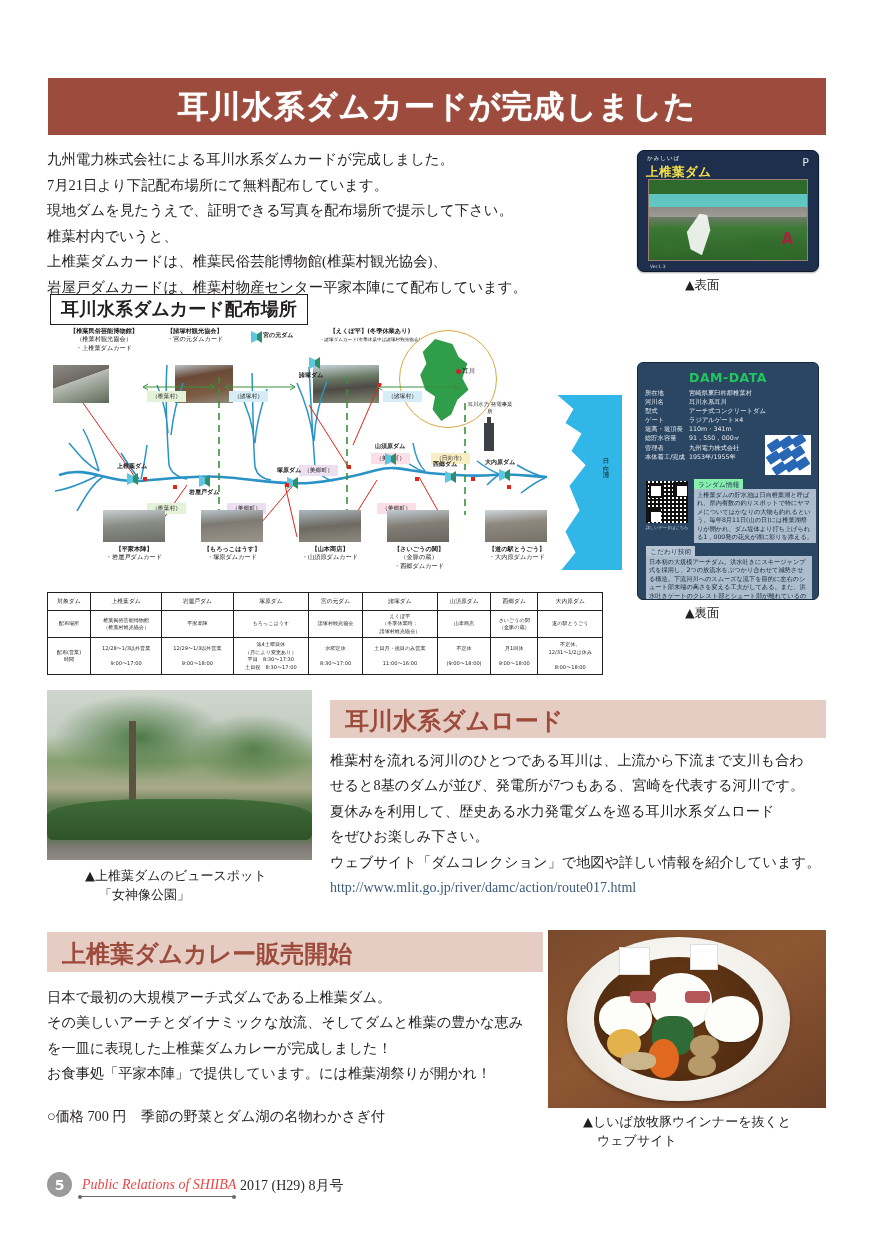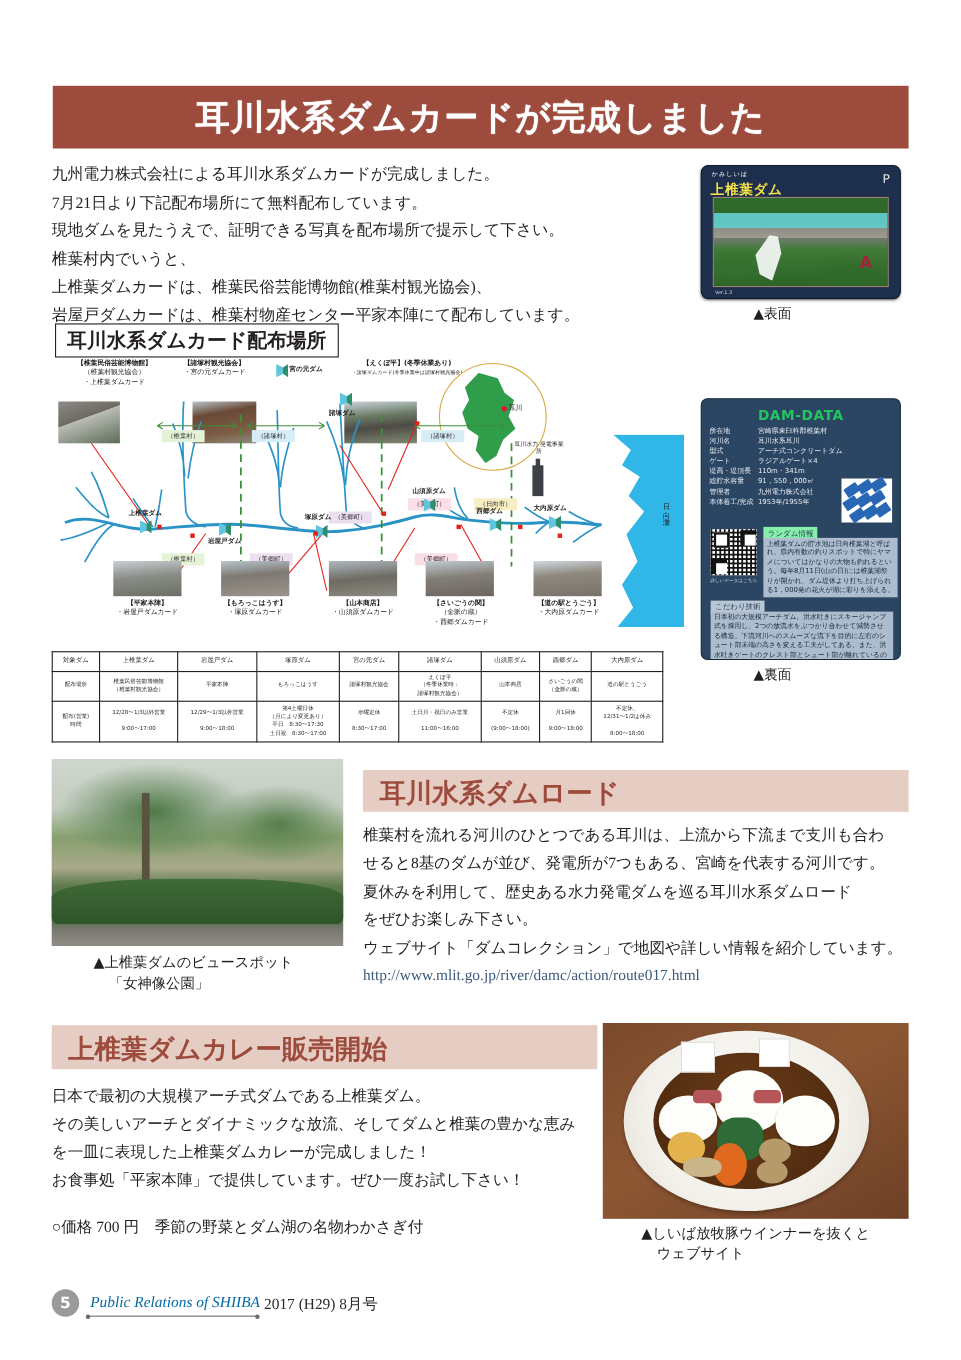--- a/index.html
+++ b/index.html
@@ -176,21 +176,21 @@
      box-shadow:0 1px 2px rgba(0,0,0,.25);}
   .veg{position:absolute;border-radius:50%;}
   .curry-cap{position:absolute;left:583px;top:1112px;font-size:13px;line-height:19px;
      font-family:"DejaVu Sans","Liberation Sans",sans-serif;}
 
   
   .pg-circle{position:absolute;left:47px;top:1172px;width:25px;height:25px;border-radius:50%;
      background:#9a9a9a;color:#fff;display:flex;align-items:center;justify-content:center;
      font-size:14px;font-weight:bold;font-family:"DejaVu Sans","Liberation Sans",sans-serif;}
   .pr-text{position:absolute;left:82px;top:1177px;font-size:14px;font-style:italic;
-     color:#0369a1;font-family:"Liberation Serif",serif;}
+     color:#ef4444;font-family:"Liberation Serif",serif;}
   .pr-rule{position:absolute;left:80px;top:1196px;width:154px;height:1.4px;background:#6b6b6b;}
   .pr-rule::before,.pr-rule::after{content:"";position:absolute;top:-1.3px;width:4px;height:4px;
      border-radius:50%;background:#6b6b6b;}
   .pr-rule::before{left:-2px;} .pr-rule::after{right:-2px;}
   .issue{position:absolute;left:240px;top:1177px;font-size:14px;color:#2b2b2b;
      font-family:"Liberation Serif",serif;}
 </style>
 </head>
 <body>
 
@@ -527,21 +527,21 @@
     <div class="road-url">http://www.mlit.go.jp/river/damc/action/route017.html</div>
   </div>
 
   <div class="bar-pink" style="left:47px;top:932px;width:496px;height:40px"></div>
   <div class="bar-title" style="left:62px;top:938px">上椎葉ダムカレー販売開始</div>
 
   <div class="curry-body">
     <div>日本で最初の大規模アーチ式ダムである上椎葉ダム。</div>
     <div>その美しいアーチとダイナミックな放流、そしてダムと椎葉の豊かな恵み</div>
     <div>を一皿に表現した上椎葉ダムカレーが完成しました！</div>
-    <div>お食事処「平家本陣」で提供しています。ぜひ一度お試し下さい！</div>
+    <div>お食事処「平家本陣」で提供しています。には椎葉湖祭りが開かれ！</div>
     <div class="curry-price">○価格 700 円　季節の野菜とダム湖の名物わかさぎ付</div>
   </div>
 
   <div class="curry-photo">
     <div class="plate">
       <div class="sauce"></div>
       <div class="rice" style="left:14%;top:36%;width:24%;height:26%"></div>
       <div class="rice" style="left:37%;top:22%;width:28%;height:34%"></div>
       <div class="rice" style="left:62%;top:36%;width:24%;height:28%"></div>
       <div class="veg" style="left:38%;top:48%;width:19%;height:24%;background:#2f6b36;border-radius:40%"></div>

